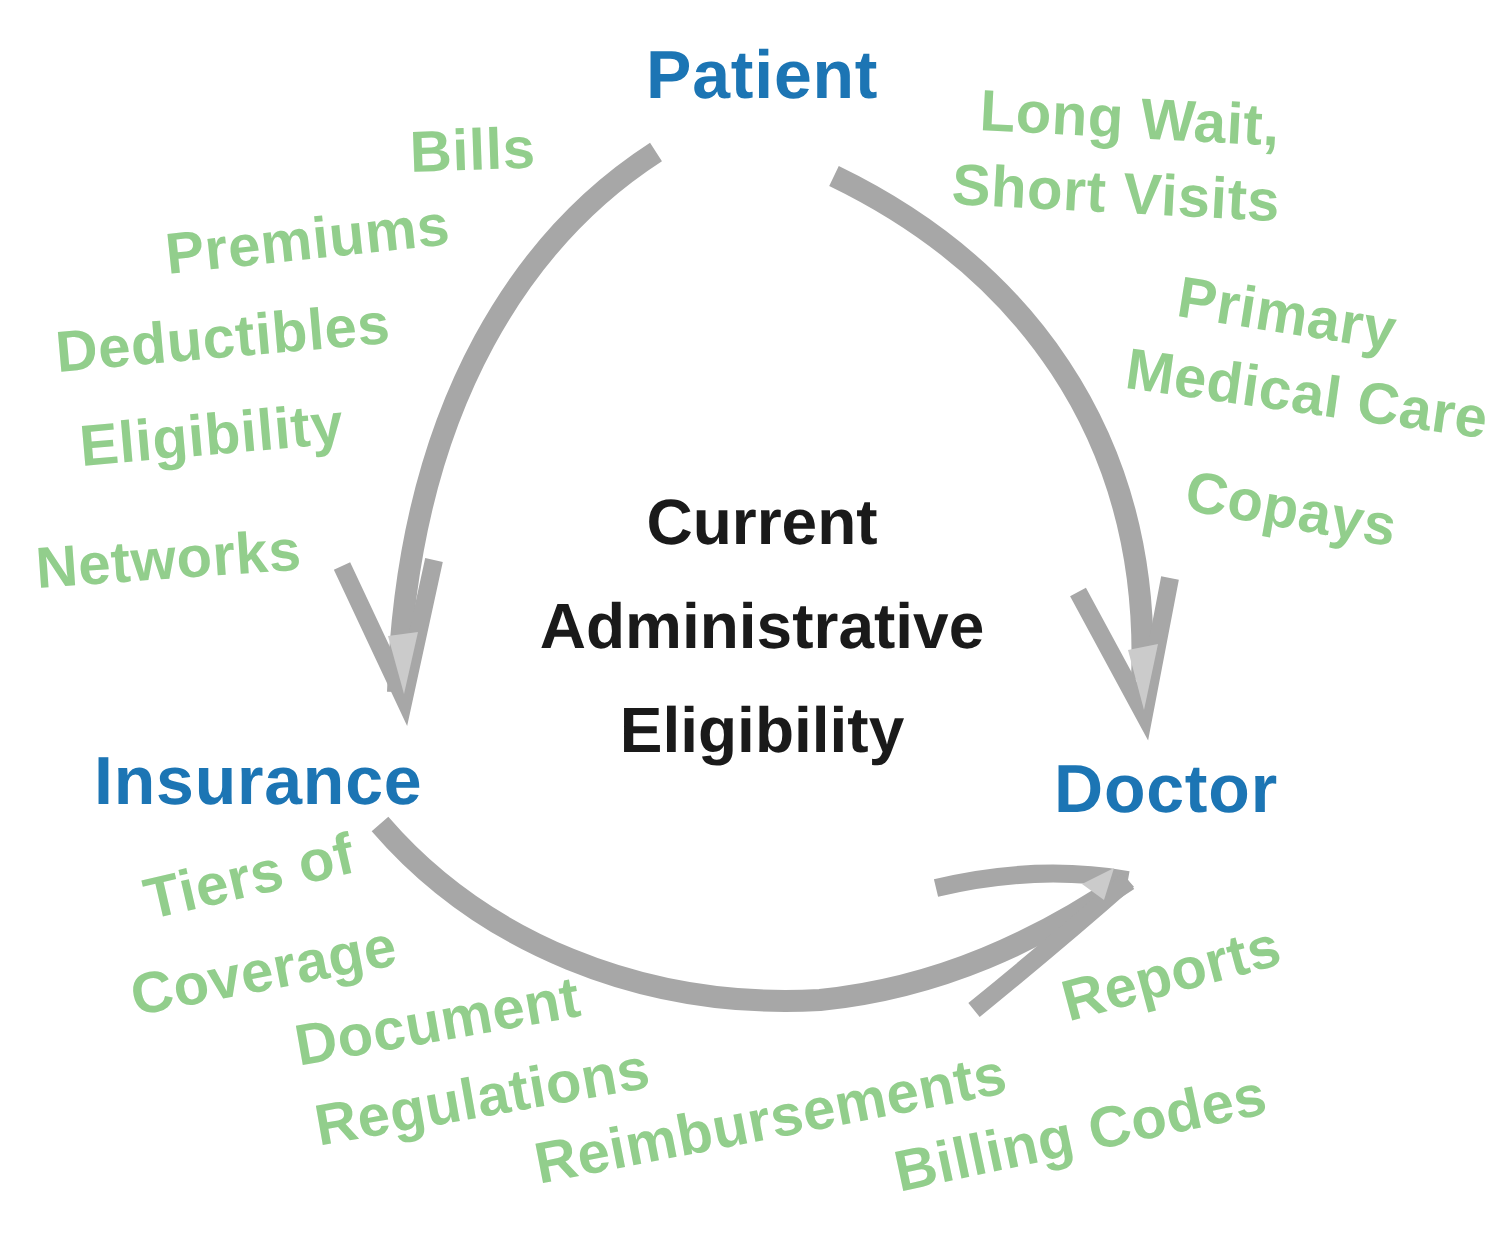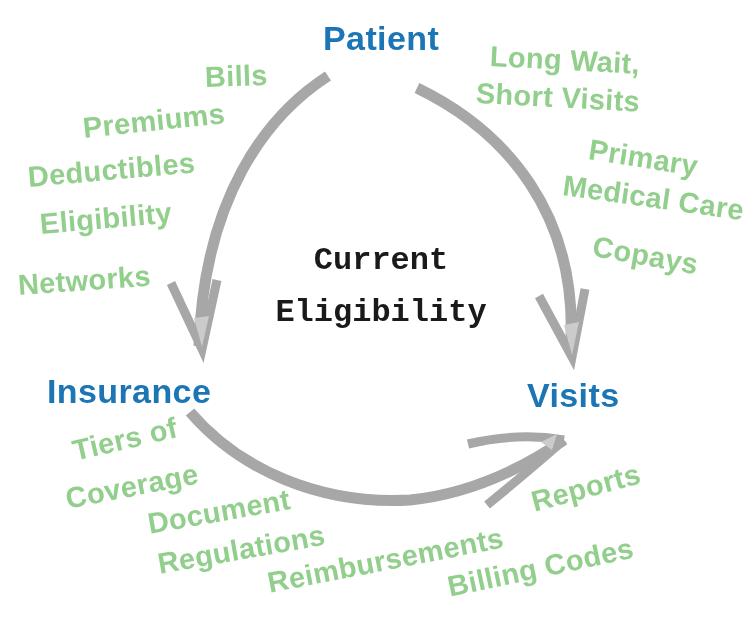--- a/index.html
+++ b/index.html
@@ -21,21 +21,21 @@
   .node{
     position:absolute;color:var(--blue);font-weight:700;font-size:34px;
     line-height:1;letter-spacing:.4px;white-space:nowrap;
   }
   .g{
     position:absolute;color:var(--green);font-weight:700;font-size:29px;
     line-height:1;letter-spacing:.3px;white-space:nowrap;transform-origin:left center;
   }
   .title{
     position:absolute;left:231px;top:235px;width:300px;text-align:center;
-    color:var(--ink);font-weight:700;font-size:32px;line-height:52px;font-family:Liberation Mono, monospace;
+    color:var(--ink);font-weight:700;font-size:32px;line-height:52px;
   }
 </style>
 </head>
 <body>
 
 <div class="canvas">
 
   <svg width="751" height="630" viewBox="0 0 751 630">
     <g>
       <path class="shaft" d="M 328 76 C 266 116 204 198 199 346"></path>
@@ -50,26 +50,27 @@
     <g>
       <path class="shaft" d="M 190 412 C 240 470 320 505 410 500 C 470 494 520 470 564 440"></path>
       <path class="head" d="M 468 444 Q 518 432 564 440"></path>
       <path class="head" d="M 487 505 Q 530 470 564 440"></path>
       <polygon class="head-fill" points="541,442 557,434 552,450"></polygon>
     </g>
   </svg>
 
   <div class="title">
     <div>Current</div>
+    <div>Administrative</div>
     <div>Eligibility</div>
   </div>
 
   <span class="node" style="left:323px;top:21px;">Patient</span>
   <span class="node" style="left:47px;top:374px;">Insurance</span>
-  <span class="node" style="left:527px;top:378px;">Visits</span>
+  <span class="node" style="left:527px;top:378px;">Doctor</span>
 
   <span class="g" style="left:205px;top:63px;transform:rotate(-2deg);">Bills</span>
   <span class="g" style="left:83px;top:114px;transform:rotate(-6deg);">Premiums</span>
   <span class="g" style="left:28px;top:163px;transform:rotate(-5deg);">Deductibles</span>
   <span class="g" style="left:40px;top:210px;transform:rotate(-5deg);">Eligibility</span>
   <span class="g" style="left:18px;top:271px;transform:rotate(-4deg);">Networks</span>
 
   <span class="g" style="left:490px;top:42px;transform:rotate(3deg);">Long Wait,</span>
   <span class="g" style="left:476px;top:79px;transform:rotate(3deg);">Short Visits</span>
   <span class="g" style="left:589px;top:135px;transform:rotate(9deg);">Primary</span>

